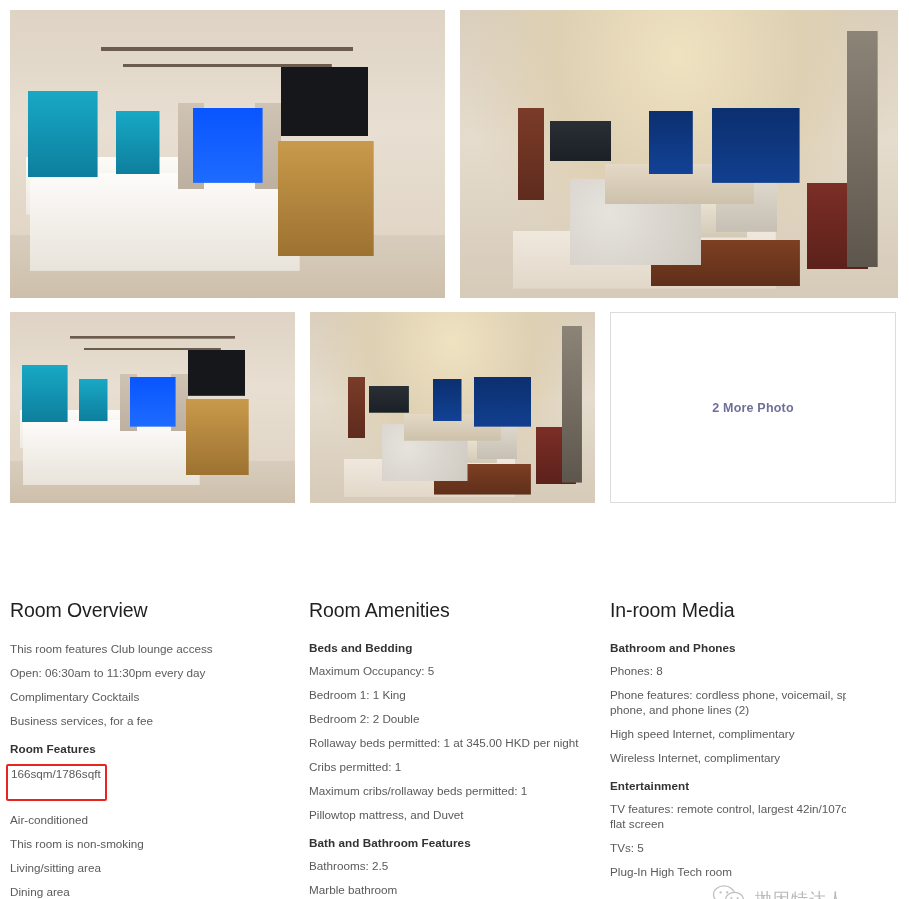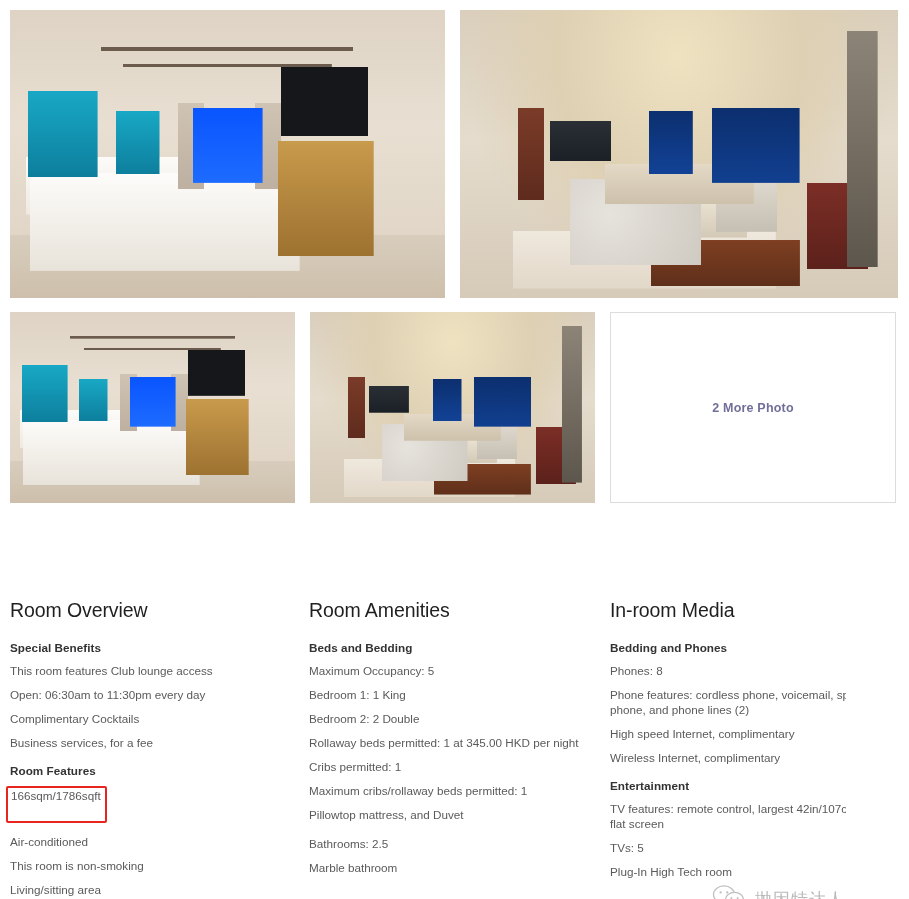--- a/index.html
+++ b/index.html
@@ -204,21 +204,20 @@
 
     <div class="more-box">
       <span class="more-label">2 More Photo</span>
     </div>
   </div>
 
   <div class="details" id="details-root" style="position: absolute; left: 0px; top: 600px; width: 846px; height: 299px; overflow: hidden;">
       <div class="col col-1">
         <h2 class="col-title">Room Overview</h2>
         <div class="group">
-          <div class="group-title">Special Benefits</div>
           <p class="item">This room features Club lounge access</p>
           <p class="item">Open: 06:30am to 11:30pm every day</p>
           <p class="item">Complimentary Cocktails</p>
           <p class="item">Business services, for a fee</p>
         </div>
         <div class="group">
           <div class="group-title">Room Features</div>
           <div class="item-wrap"><span class="item highlighted">166sqm/1786sqft</span></div>
           <p class="item">Air-conditioned</p>
           <p class="item">This room is non-smoking</p>
@@ -232,28 +231,29 @@
           <div class="group-title">Beds and Bedding</div>
           <p class="item">Maximum Occupancy: 5</p>
           <p class="item">Bedroom 1: 1 King</p>
           <p class="item">Bedroom 2: 2 Double</p>
           <p class="item">Rollaway beds permitted: 1 at 345.00 HKD per night</p>
           <p class="item">Cribs permitted: 1</p>
           <p class="item">Maximum cribs/rollaway beds permitted: 1</p>
           <p class="item">Pillowtop mattress, and Duvet</p>
         </div>
         <div class="group">
+          <div class="group-title">Bath and Bathroom Features</div>
           <p class="item">Bathrooms: 2.5</p>
           <p class="item">Marble bathroom</p>
         </div>
       </div>
       <div class="col col-3">
         <h2 class="col-title">In-room Media</h2>
         <div class="group">
-          <div class="group-title">Bedding and Phones</div>
+          <div class="group-title">Bathroom and Phones</div>
           <p class="item">Phones: 8</p>
           <p class="item">Phone features: cordless phone, voicemail, speaker phone, and phone lines (2)</p>
           <p class="item">High speed Internet, complimentary</p>
           <p class="item">Wireless Internet, complimentary</p>
         </div>
         <div class="group">
           <div class="group-title">Entertainment</div>
           <p class="item">TV features: remote control, largest 42in/107cm, and flat screen</p>
           <p class="item">TVs: 5</p>
           <p class="item">Plug-In High Tech room</p>

